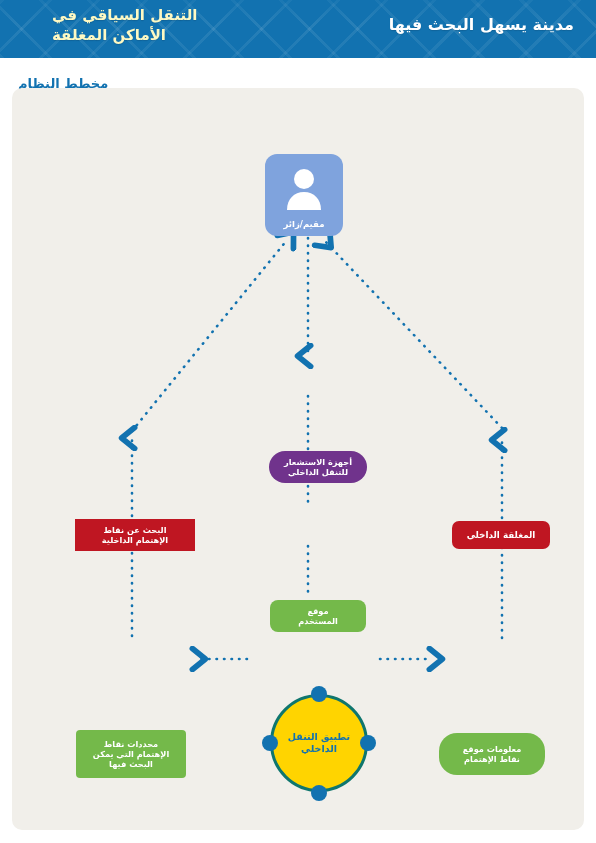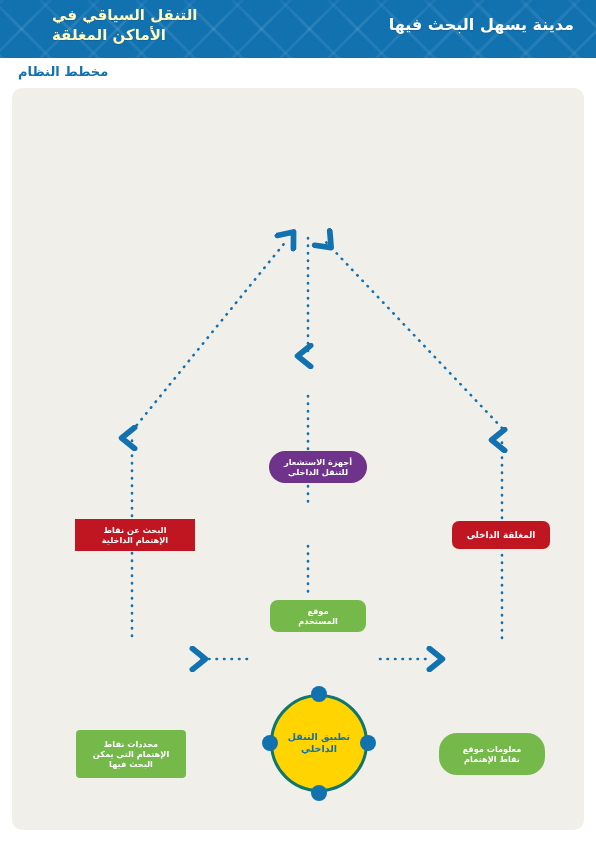--- a/index.html
+++ b/index.html
@@ -63,21 +63,21 @@
     color: #ffffff;
     font-size: 16px;
     font-weight: bold;
     direction: rtl;
     text-shadow: 0 1px 1px rgba(0,0,0,0.12);
   }
 
   
   .subheader {
     position: absolute;
-    top: 58px; left: 0;
+    top: 70px; left: 0;
     width: 596px;
     height: 30px;
     background: #ffffff;
   }
   .subheader-label {
     position: absolute;
     top: 6px;
     left: 18px;
     color: #1272b0;
     font-size: 13px;
@@ -283,20 +283,27 @@
         <path d="M120,548 L120,350" marker-end="url(#arrUp)"></path>
 
         <path d="M490,550 L490,352" marker-end="url(#arrUp)"></path>
 
         <path d="M235,571 L183,571" marker-end="url(#arrL)"></path>
 
         <path d="M368,571 L420,571" marker-end="url(#arrR)"></path>
       </g>
     </svg>
 
+    <div class="node node-actor">
+      <svg class="person-icon" viewBox="0 0 40 46">
+        <circle cx="20" cy="13" r="10" fill="#ffffff"></circle>
+        <path d="M20,26 C30,26 37,33 37,44 L3,44 C3,33 10,26 20,26 Z" fill="#ffffff"></path>
+      </svg>
+      <span>مقيم/زائر</span>
+    </div>
 
     <div class="node node-tech">
       <span>أجهزة الاستشعار
 للتنقل الداخلي</span>
     </div>
 
     <div class="node node-service-left">
       <span>البحث عن نقاط
 الإهتمام الداخلية</span>
     </div>

